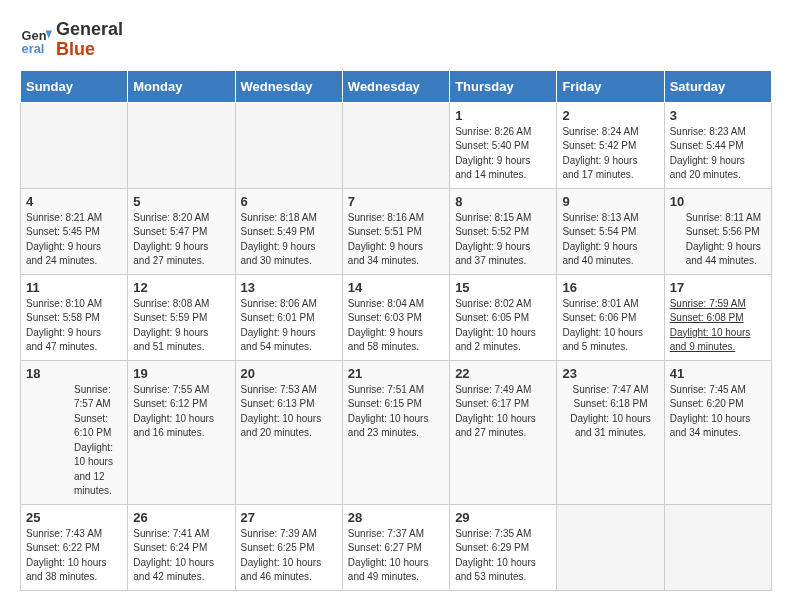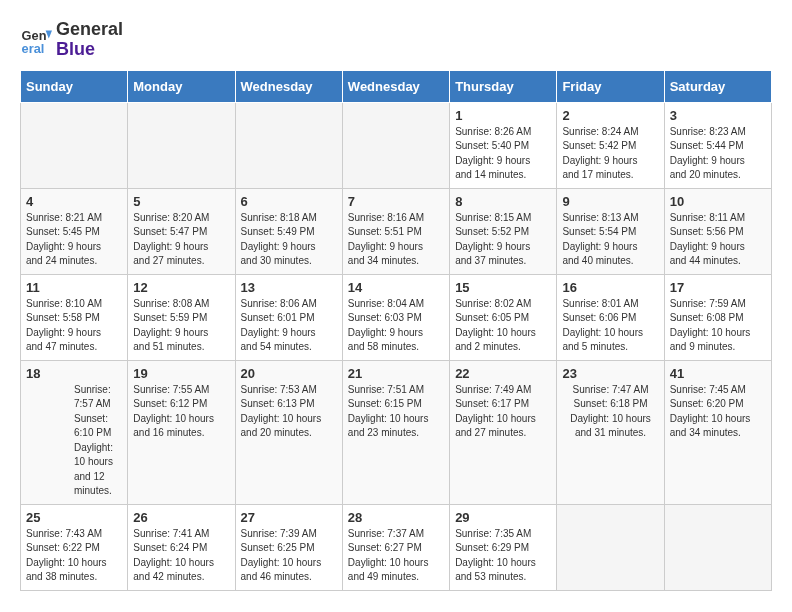--- a/index.html
+++ b/index.html
@@ -83,21 +83,21 @@
 
 <div class="header-area">
   <div class="logo">
     <svg class="logo-icon" viewBox="0 0 40 40">
       <text x="2" y="20" font-size="16" font-weight="bold" fill="#333">Gen</text>
       <text x="2" y="36" font-size="16" font-weight="bold" fill="#4a90d9">eral</text>
       <polygon points="32,8 40,8 36,18" fill="#4a90d9"></polygon>
     </svg>
     <div>
       <div style="font-size:18px;font-weight:bold;color:#333;line-height:1.1">General</div>
-      <div style="font-size:18px;font-weight:bold;color:#4c1d95;line-height:1.1">Blue</div>
+      <div style="font-size:18px;font-weight:bold;color:#c2410c;line-height:1.1">Blue</div>
     </div>
   </div>
   <div class="title-area">
     <div class="month-title"></div>
     <div class="location-title"></div>
   </div>
 </div>
 
 <table>
   <thead>
@@ -177,21 +177,21 @@
         </td>
         <td>
           <span class="day-number">9</span>
           <div class="day-info" style="white-space: pre-line;">Sunrise: 8:13 AM
 Sunset: 5:54 PM
 Daylight: 9 hours
 and 40 minutes.</div>
         </td>
         <td>
           <span class="day-number">10</span>
-          <div class="day-info" style="white-space: pre-line;">Sunrise: 8:11 AM
+          <div class="day-info" style="white-space: pre-line; margin-left: 16px;">Sunrise: 8:11 AM
 Sunset: 5:56 PM
 Daylight: 9 hours
 and 44 minutes.</div>
         </td>
       </tr>
       <tr>
         <td>
           <span class="day-number">11</span>
           <div class="day-info" style="white-space: pre-line;">Sunrise: 8:10 AM
 Sunset: 5:58 PM
@@ -228,21 +228,21 @@
         </td>
         <td>
           <span class="day-number">16</span>
           <div class="day-info" style="white-space: pre-line;">Sunrise: 8:01 AM
 Sunset: 6:06 PM
 Daylight: 10 hours
 and 5 minutes.</div>
         </td>
         <td>
           <span class="day-number">17</span>
-          <div class="day-info" style="white-space: pre-line;">Sunrise: 7:59 AM
+          <div class="day-info" style="white-space: pre-line; text-decoration: underline;">Sunrise: 7:59 AM
 Sunset: 6:08 PM
 Daylight: 10 hours
 and 9 minutes.</div>
         </td>
       </tr>
       <tr>
         <td>
           <span class="day-number">18</span>
           <div class="day-info" style="white-space: pre-line; margin-left: 48px;">Sunrise: 7:57 AM
 Sunset: 6:10 PM

